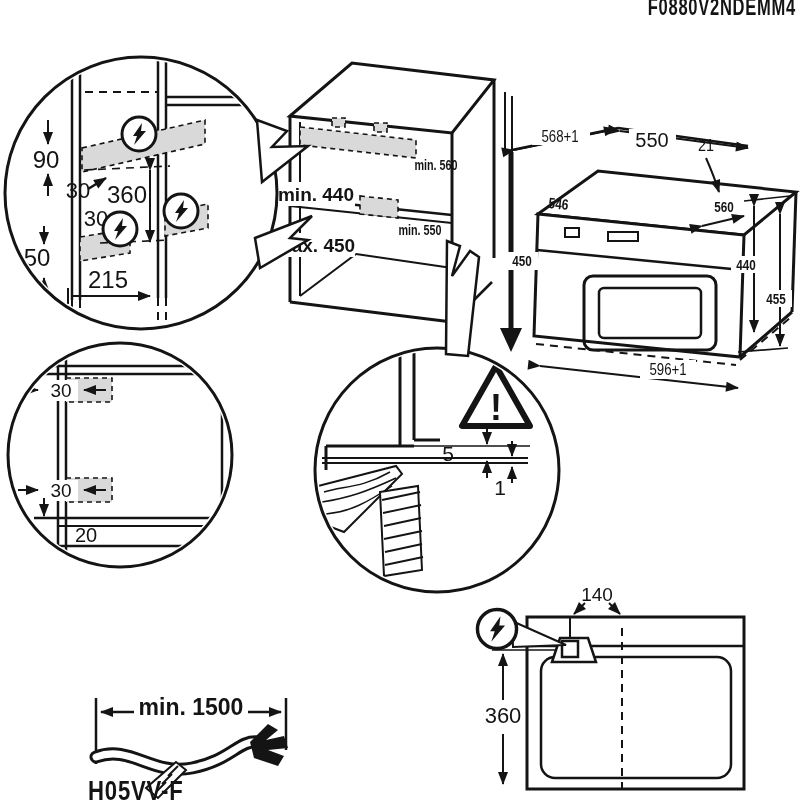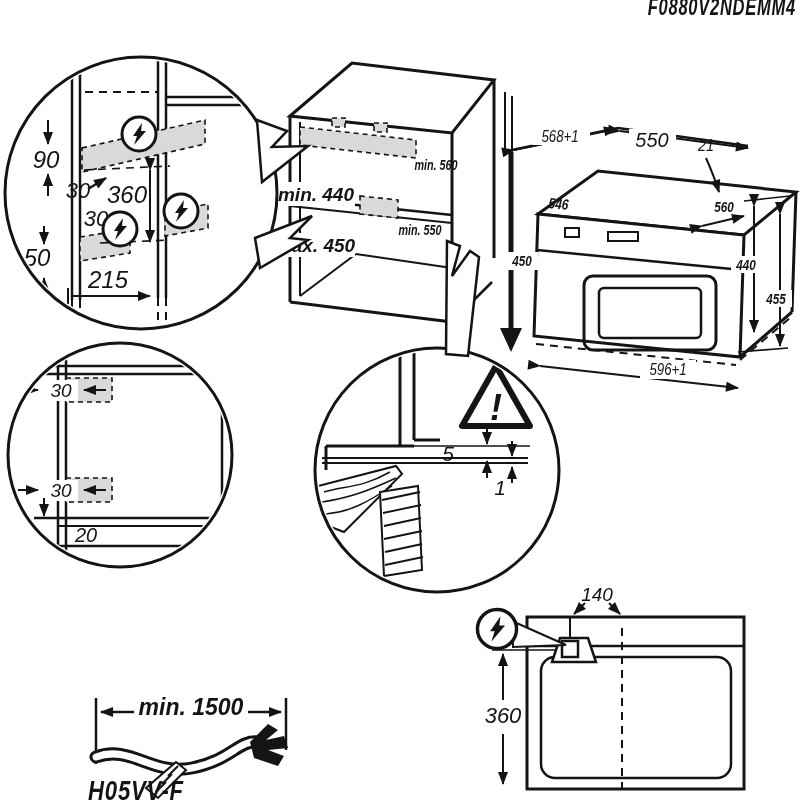--- a/index.html
+++ b/index.html
@@ -1,16 +1,16 @@
 <!DOCTYPE html>
 <html><head>
 <meta charset="utf-8">
 <style>
   html,body{margin:0;padding:0;background:#fff;}
-  .stage{width:800px;height:800px;position:relative;background:#fff;overflow:hidden;font-style:italic;}
+  .stage{width:800px;height:800px;position:relative;background:#fff;overflow:hidden;}
   svg text{font-family:"Liberation Sans","DejaVu Sans",sans-serif;fill:#141414;}
   .ln{stroke:#141414;fill:none;}
   .fillw{fill:#fff;stroke:#141414;}
   .zone{fill:#d9d9d9;stroke:#141414;stroke-width:1.6;stroke-dasharray:5 4;}
   .dash{stroke-dasharray:8 6;}
   .chip{fill:#fff;stroke:none;}
 </style>
 </head>
 <body>
 

